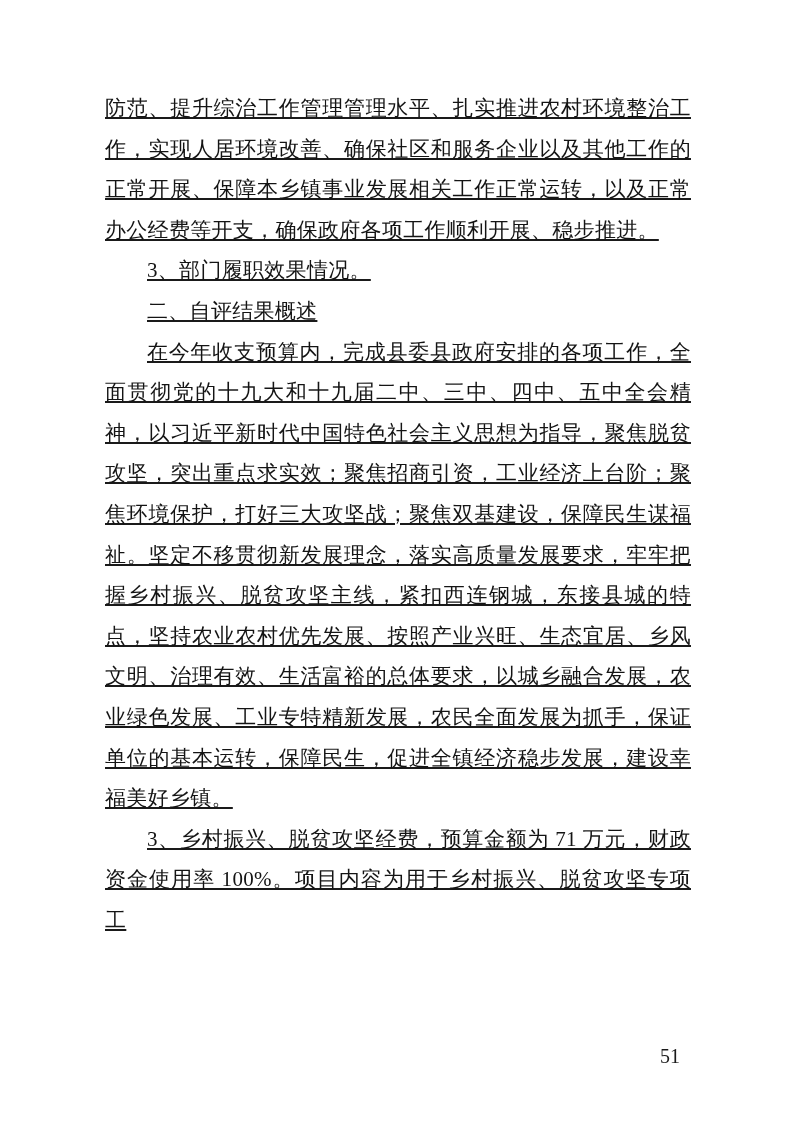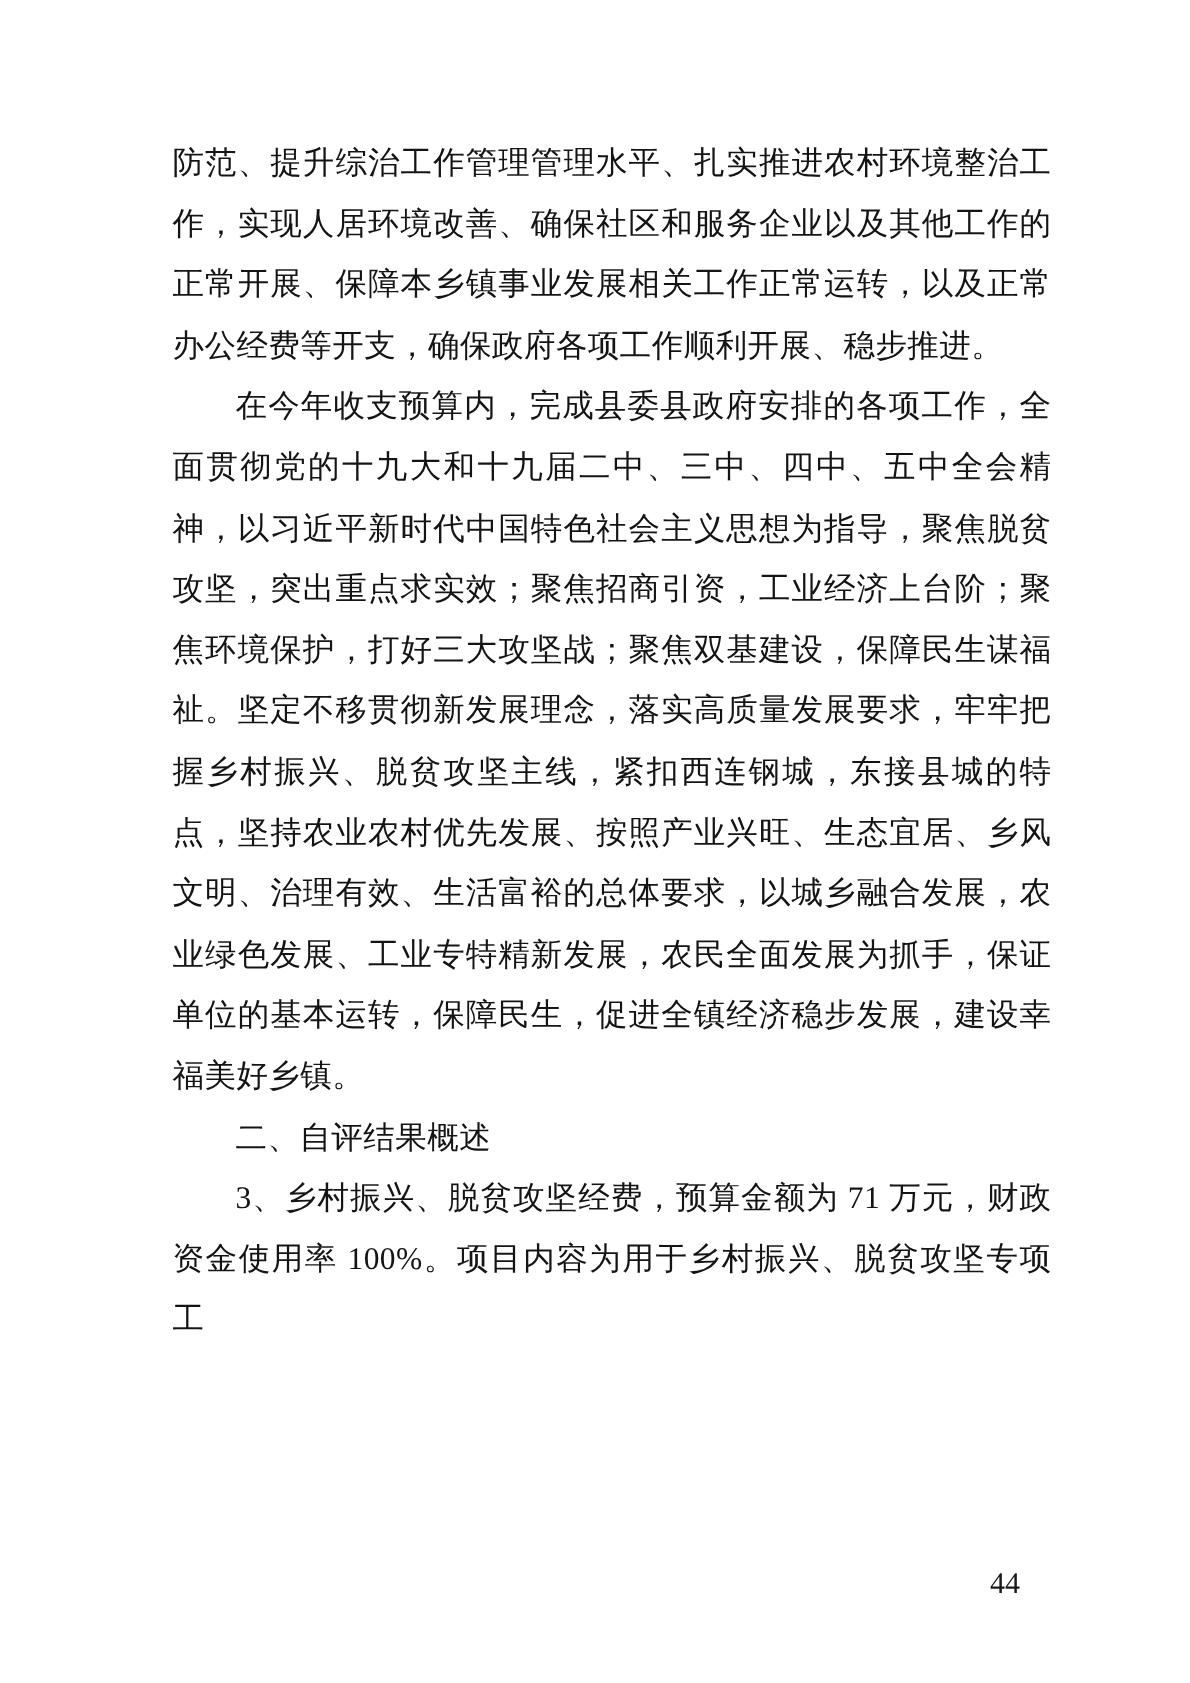--- a/index.html
+++ b/index.html
@@ -12,22 +12,23 @@
     width: 793px;
     height: 1122px;
     background: #ffffff;
     overflow: hidden;
     font-family: "Liberation Serif", "DejaVu Serif", serif;
     color: #1a1a1a;
   }
   .doc-body {
     position: absolute;
     top: 88px;
-    left: 115px;
+    left: 105px;
     width: 586px;
+    text-decoration: underline;
   }
   .para {
     margin: 0;
     padding: 0;
     font-size: 21px;
     line-height: 40.6px;
     text-align: justify;
     text-justify: inter-character;
     letter-spacing: 0.3px;
     color: #141414;
@@ -45,18 +46,19 @@
     color: #1a1a1a;
     font-family: "Liberation Serif", "DejaVu Serif", serif;
   }
 </style>
 </head>
 <body>
 
 <div class="page">
   <div class="doc-body">
       <p class="para">防范、提升综治工作管理管理水平、扎实推进农村环境整治工作，实现人居环境改善、确保社区和服务企业以及其他工作的正常开展、保障本乡镇事业发展相关工作正常运转，以及正常办公经费等开支，确保政府各项工作顺利开展、稳步推进。</p>
+      <p class="para indent">3、部门履职效果情况。</p>
+      <p class="para indent">二、自评结果概述</p>
       <p class="para indent">在今年收支预算内，完成县委县政府安排的各项工作，全面贯彻党的十九大和十九届二中、三中、四中、五中全会精神，以习近平新时代中国特色社会主义思想为指导，聚焦脱贫攻坚，突出重点求实效；聚焦招商引资，工业经济上台阶；聚焦环境保护，打好三大攻坚战；聚焦双基建设，保障民生谋福祉。坚定不移贯彻新发展理念，落实高质量发展要求，牢牢把握乡村振兴、脱贫攻坚主线，紧扣西连钢城，东接县城的特点，坚持农业农村优先发展、按照产业兴旺、生态宜居、乡风文明、治理有效、生活富裕的总体要求，以城乡融合发展，农业绿色发展、工业专特精新发展，农民全面发展为抓手，保证单位的基本运转，保障民生，促进全镇经济稳步发展，建设幸福美好乡镇。</p>
-      <p class="para indent">二、自评结果概述</p>
       <p class="para indent">3、乡村振兴、脱贫攻坚经费，预算金额为 71 万元，财政资金使用率 100%。项目内容为用于乡村振兴、脱贫攻坚专项工</p>
     </div>
-  <div class="page-number">44</div>
+  <div class="page-number">51</div>
 </div>
 
 </body></html>

